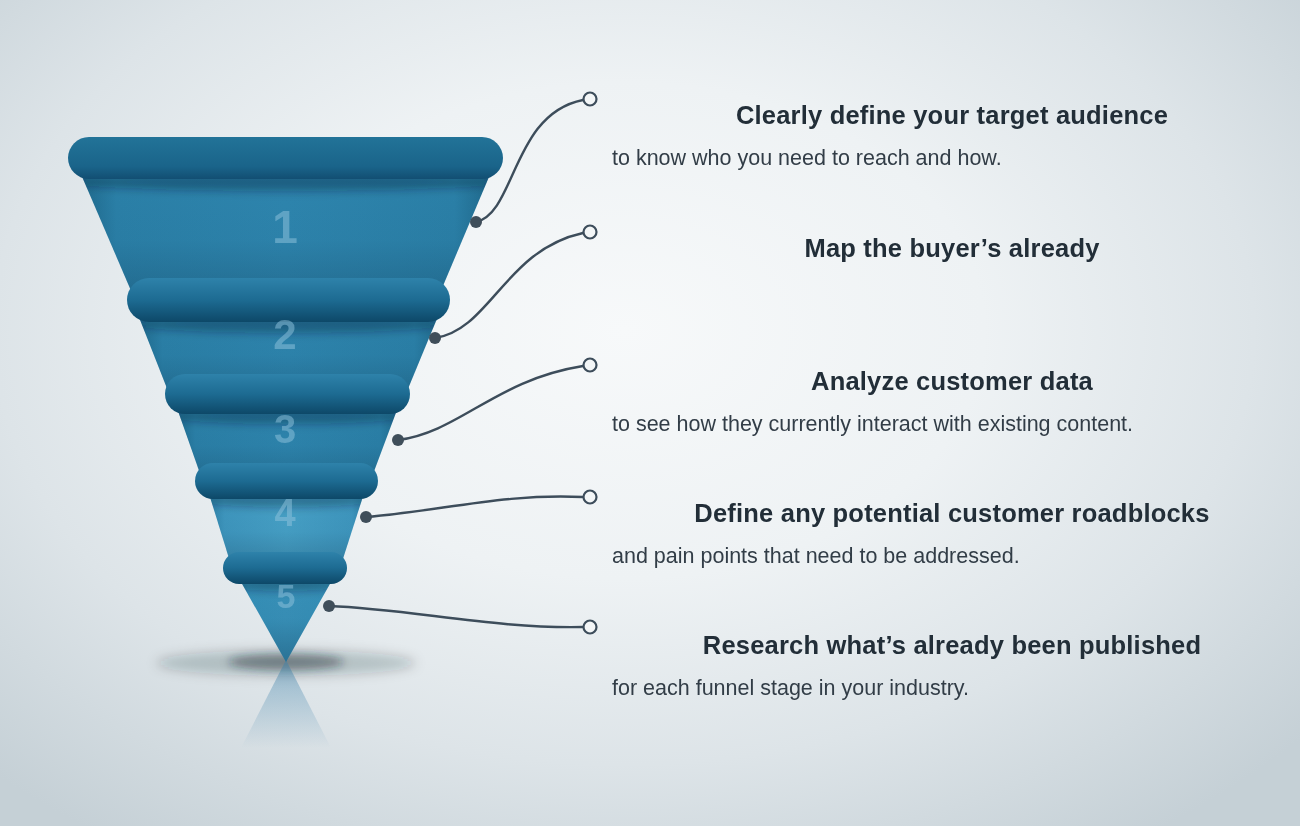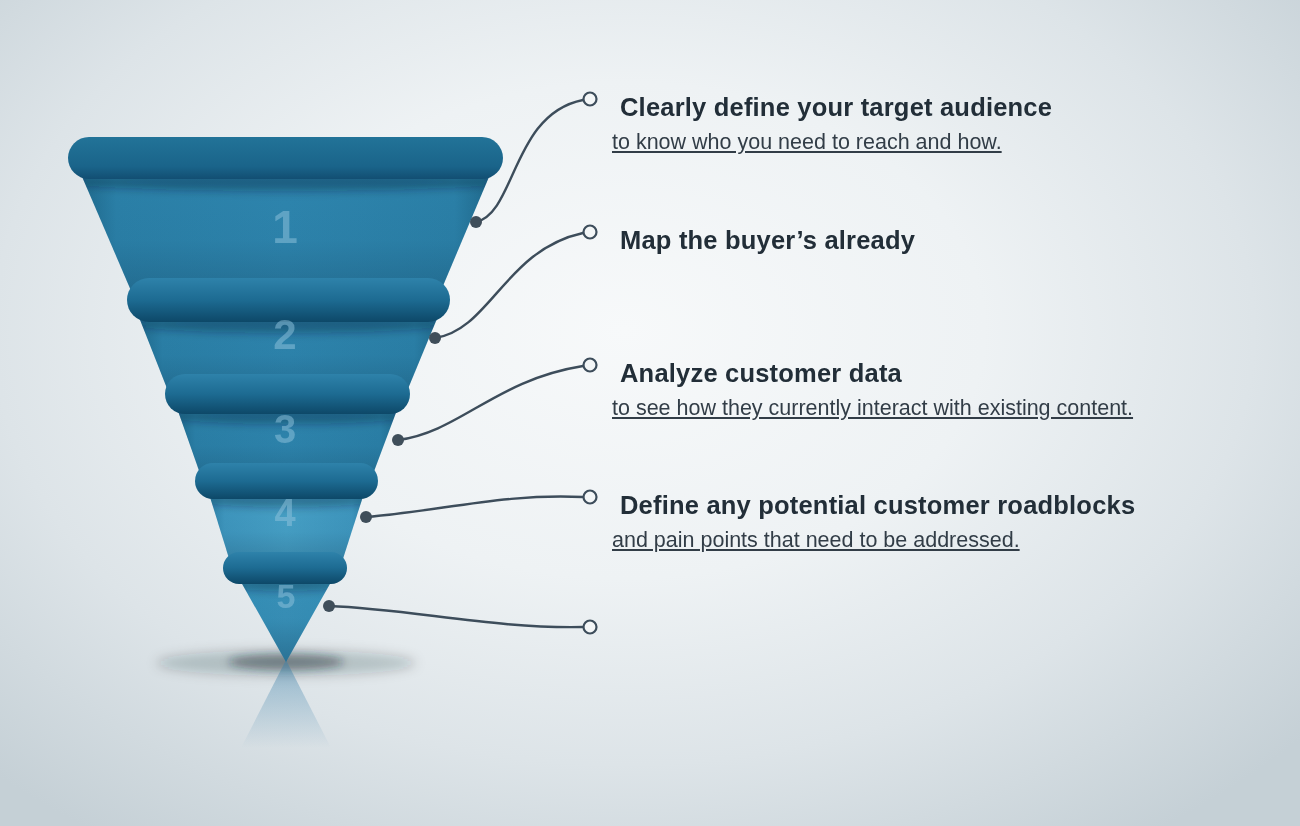--- a/index.html
+++ b/index.html
@@ -6,30 +6,30 @@
   .canvas{
     position:relative;
     width:1300px;height:826px;
     overflow:hidden;
     background:radial-gradient(ellipse 900px 620px at 48% 40%, #f7f9fa 0%, #eef2f4 40%, #dde4e8 70%, #c5d0d6 100%);
     font-family:"Liberation Sans", sans-serif;
   }
   .funnel-svg{position:absolute;left:0;top:0;width:1300px;height:826px;}
   .note{position:absolute;left:612px;width:680px;}
   .note h3{
-    margin:8px;
+    margin:16px;
     font:700 25.5px/1.18 "Liberation Sans", sans-serif;
     color:#222e38;
     letter-spacing:.2px;
+    text-align:center;
   }
   .note p{
     margin:7px 0 0 0;
     font:400 21.5px/1.2 "Liberation Sans", sans-serif;
     color:#323d47;
-    text-decoration:underline;
   }
   .stage-num{
     font:700 44px "Liberation Sans", sans-serif;
     fill:#8ec2dc;
     opacity:.52;
   }
 </style>
 </head>
 <body>
 
@@ -163,14 +163,18 @@
     <h3>Map the buyer’s already</h3>
   </div>
   <div class="note" style="top:350px">
     <h3>Analyze customer data</h3>
     <p>to see how they currently interact with existing content.</p>
   </div>
   <div class="note" style="top:482px">
     <h3>Define any potential customer roadblocks</h3>
     <p>and pain points that need to be addressed.</p>
   </div>
+  <div class="note" style="top:614px">
+    <h3>Research what’s already been published</h3>
+    <p>for each funnel stage in your industry.</p>
+  </div>
 
 </div>
 
 </body></html>

